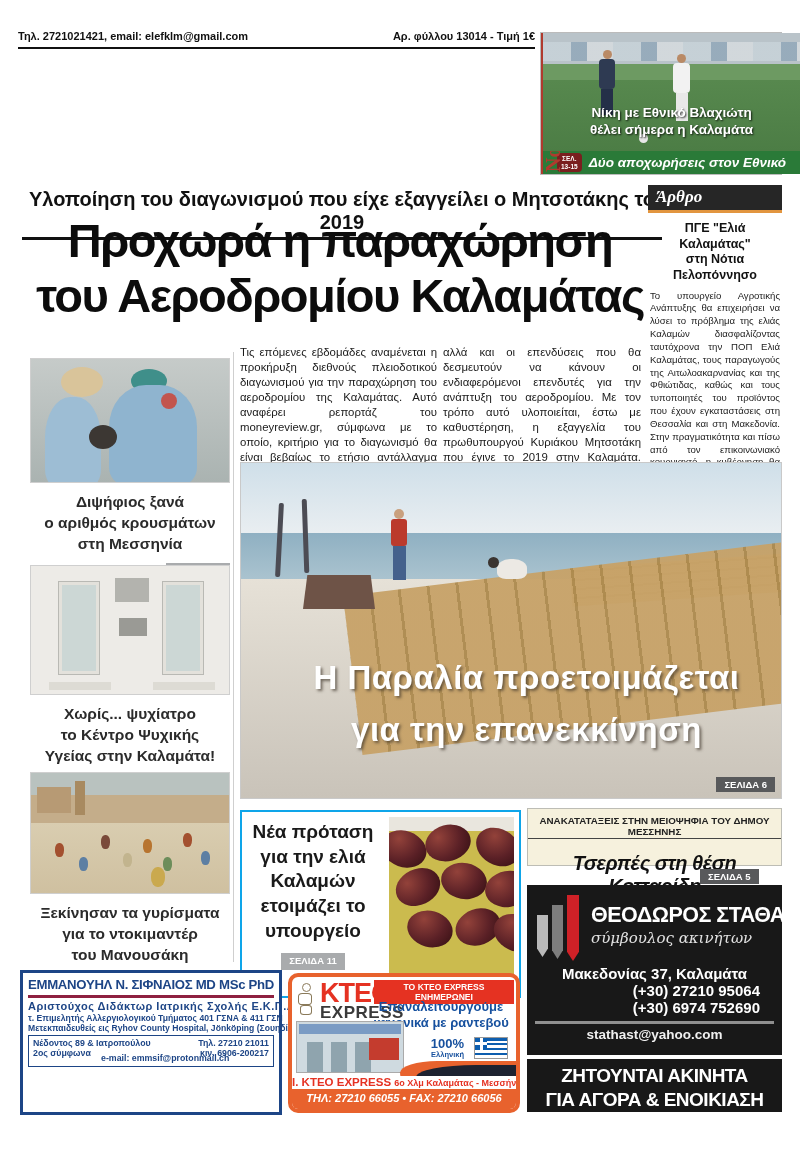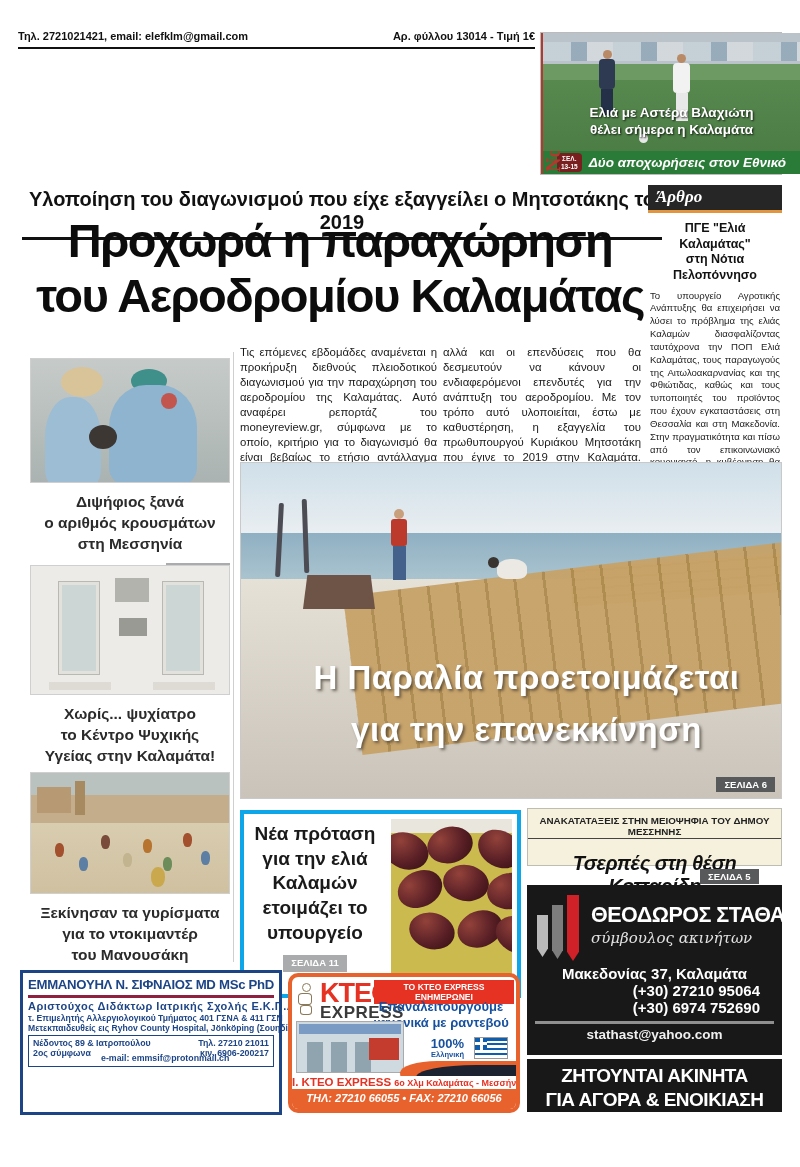--- a/index.html
+++ b/index.html
@@ -109,21 +109,21 @@
   .ph-doors .door { position:absolute; top:16px; width:40px; height:92px; background:#ccd7d5; border:3px solid #e3e1db; box-shadow:0 0 0 1px #b9b9b4; }
   .ph-doors .sign { position:absolute; left:84px; top:12px; width:34px; height:24px; background:#b3b3ae; }
   .ph-doors .plaque { position:absolute; left:88px; top:52px; width:28px; height:18px; background:#9a9a95; }
   .ph-doors .step { position:absolute; bottom:4px; height:8px; background:#dddbd4; }
 
   .ph-paint { height:122px; background:linear-gradient(#b9c2bf 0 18%, #c4ad8a 18% 42%, #d9cdb0 42%, #cfc0a0 100%); }
   .ph-paint .bld { position:absolute; background:#b79a74; }
   .ph-paint .dot { position:absolute; width:9px; height:14px; border-radius:45%; }
 
   
-  .olive-box { top:810px; left:240px; width:281px; height:188px; border:4px solid #0ea5e9; display:flex; }
+  .olive-box { top:810px; left:240px; width:281px; height:188px; border:2px solid #0ea5e9; display:flex; }
   .ob-text { width:142px; text-align:center; font-weight:bold; font-size:19px; line-height:1.3; color:#1a1a1a; padding-top:8px; }
   .ob-photo { position:relative; flex:1; margin:5px; background:linear-gradient(#e9e6de 0 8%, #cbbb4e 8%); overflow:hidden; }
   .olv { position:absolute; width:46px; height:36px; border-radius:50%;
          background:radial-gradient(circle at 32% 28%, #93423a, #5a2026 55%, #3f1418 85%); }
 
   
   .messini { top:808px; left:527px; width:255px; height:58px; background:#f6f1dd; border:1px solid #bdbdb5;
              text-align:center; padding-top:6px; }
   .messini .k { display:inline-block; font-size:9.8px; font-weight:bold; color:#222; border-bottom:1px solid #444; padding-bottom:1px; }
   .messini .h { font-size:20px; font-weight:bold; font-style:italic; color:#111; margin-top:13px; letter-spacing:-.5px; }
@@ -215,21 +215,21 @@
     <div class="ns-side">
       <span>NotoSport</span>
     </div>
     <div class="ns-main">
       <div class="ns-photo">
         <div class="ns-boards"></div>
         <div class="ns-p1"></div>
         <div class="ns-p2"></div>
         <div class="ns-ball"></div>
         <div class="ns-head">
-          <div>Ελιά με Αστέρα Βλαχιώτη</div>
+          <div>Νίκη με Εθνικό Βλαχιώτη</div>
           <div>θέλει σήμερα η Καλαμάτα</div>
         </div>
       </div>
       <div class="ns-strip">
         <span class="ns-badge">
           <span>ΣΕΛ.</span><br><span>13-15</span>
         </span>
         <span class="txt">Δύο αποχωρήσεις στον Εθνικό</span>
       </div>
     </div>

